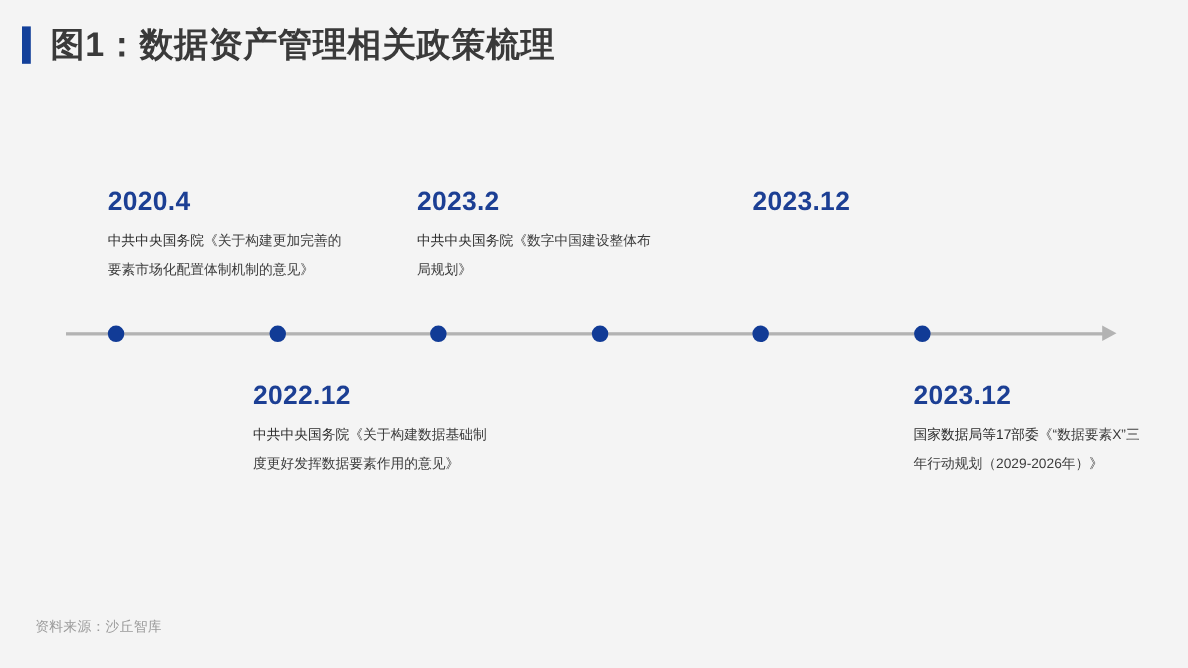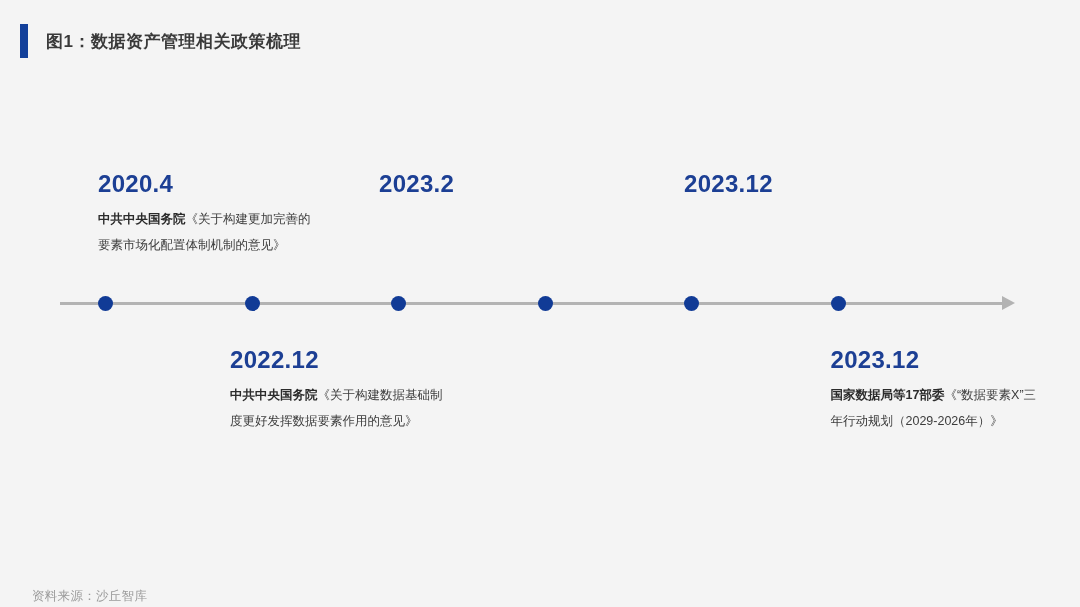--- a/index.html
+++ b/index.html
@@ -27,21 +27,21 @@
     height: 38px;
   }
   .accent-bar {
     width: 8px;
     height: 34px;
     background: #13409a;
     flex: 0 0 auto;
   }
   .page-title {
     margin-left: 18px;
-    font-size: 17px;
+    font-size: 31px;
     font-weight: 700;
     color: #3a3a3a;
     letter-spacing: 0.5px;
     white-space: nowrap;
   }
 
   
   .axis-wrap {
     position: absolute;
     left: 60px;
@@ -90,29 +90,29 @@
     margin-bottom: 9px;
     letter-spacing: 0.3px;
   }
   .entry-body {
     font-size: 12.5px;
     line-height: 2.05;
     color: #3c3c3c;
     word-break: break-all;
   }
   .entry-body .agency {
-    font-weight: 700;
+    font-weight: 400;
     color: #2b2b2b;
   }
 
   
   .source {
     position: absolute;
     left: 32px;
-    top: 588px;
+    top: 562px;
     font-size: 12.5px;
     color: #9a9a9a;
     letter-spacing: 0.3px;
   }
 </style>
 </head>
 <body>
 
 <div class="header">
   <div class="accent-bar"></div>
@@ -136,20 +136,21 @@
     <div class="entry top" style="left: 98px; top: 170px;">
       <div class="entry-year">2020.4</div>
       <div class="entry-body"><span class="agency">中共中央国务院</span><span class="document">《关于构建更加完善的要素市场化配置体制机制的意见》</span></div>
     </div>
     <div class="entry bottom" style="left: 230px; top: 346px;">
       <div class="entry-year">2022.12</div>
       <div class="entry-body"><span class="agency">中共中央国务院</span><span class="document">《关于构建数据基础制度更好发挥数据要素作用的意见》</span></div>
     </div>
     <div class="entry top" style="left: 379px; top: 170px;">
       <div class="entry-year">2023.2</div>
+      <div class="entry-body"><span class="agency">中共中央国务院</span><span class="document">《数字中国建设整体布局规划》</span></div>
     </div>
     <div class="entry bottom" style="left: 537.5px; top: 346px;">
     </div>
     <div class="entry top" style="left: 684px; top: 170px;">
       <div class="entry-year">2023.12</div>
     </div>
     <div class="entry bottom" style="left: 830.5px; top: 346px;">
       <div class="entry-year">2023.12</div>
       <div class="entry-body"><span class="agency">国家数据局等17部委</span><span class="document">《“数据要素X”三年行动规划（2029-2026年）》</span></div>
     </div>

